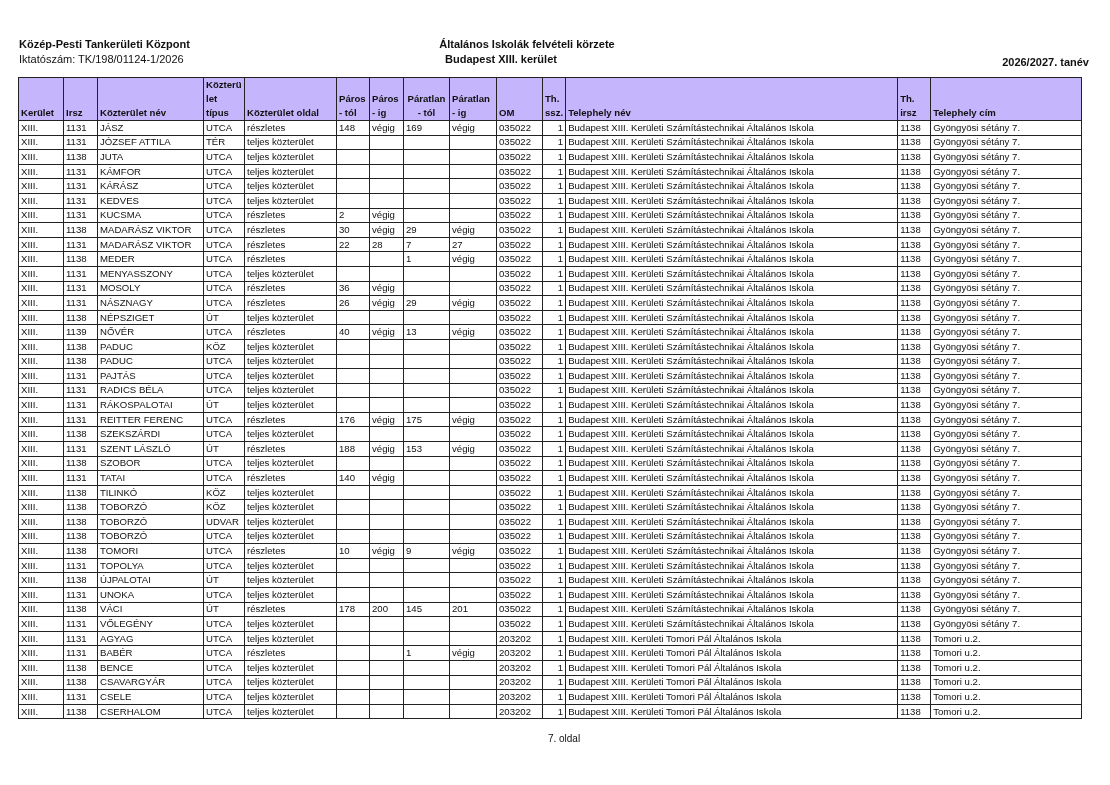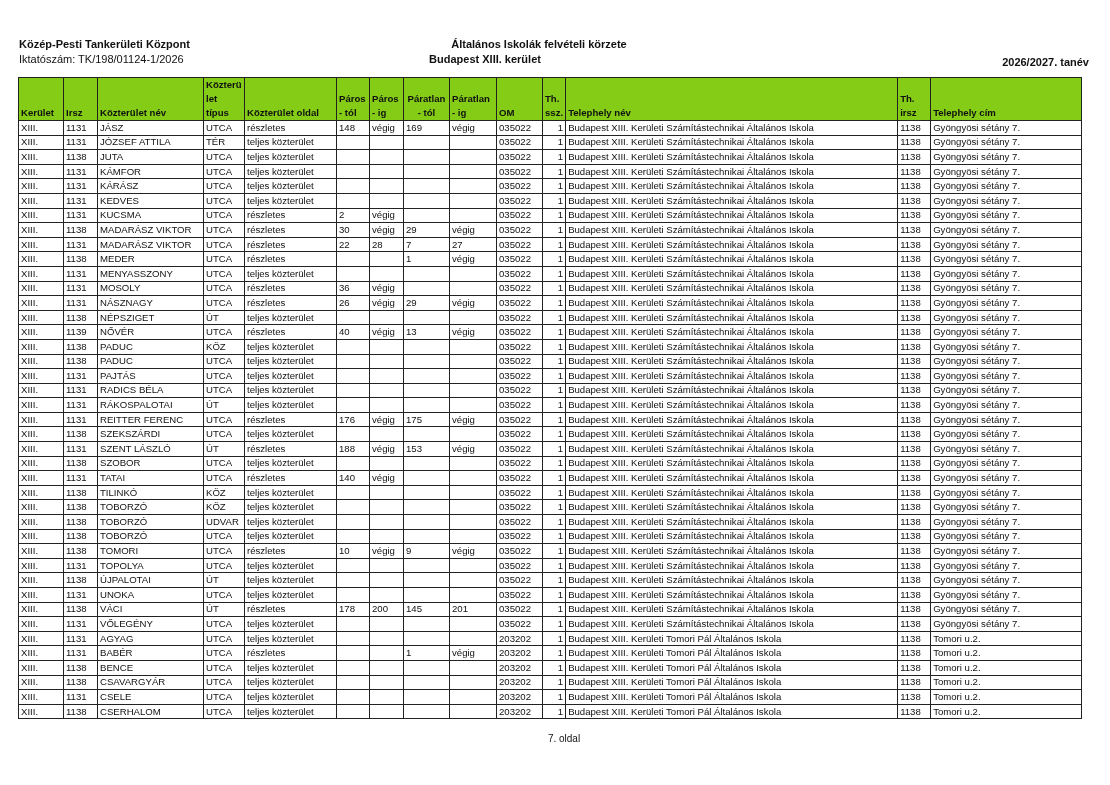--- a/index.html
+++ b/index.html
@@ -1,25 +1,25 @@
 <!DOCTYPE html>
 <html><head>
 <meta charset="utf-8">
 <style>
   html, body { margin:0; padding:0; background:#ffffff; }
   body { width:1110px; height:785px; position:relative; overflow:hidden;
          font-family:"Liberation Sans", sans-serif; color:#111; }
   .hdr-left-1 { position:absolute; left:19px; top:38px; font-size:11px; font-weight:bold; }
   .hdr-left-2 { position:absolute; left:19px; top:53px; font-size:11px; }
-  .hdr-center-1 { position:absolute; left:12px; width:1026px; top:38px; text-align:center; font-size:11px; font-weight:bold; padding-left:28px; box-sizing:border-box; }
-  .hdr-center-2 { position:absolute; left:0; width:942px; top:53px; text-align:center; font-size:11px; font-weight:bold; padding-left:28px; box-sizing:border-box; }
+  .hdr-center-1 { position:absolute; left:0; width:1026px; top:38px; text-align:center; font-size:11px; font-weight:bold; padding-left:28px; box-sizing:border-box; }
+  .hdr-center-2 { position:absolute; left:16px; width:942px; top:53px; text-align:center; font-size:11px; font-weight:bold; padding-left:28px; box-sizing:border-box; }
   .hdr-right { position:absolute; right:21px; top:38px; font-size:11px; font-weight:bold;margin-top:18px; }
   table.grid { position:absolute; left:18px; top:77px; border-collapse:collapse; table-layout:fixed; font-size:9.6px; }
   table.grid th, table.grid td { border:1px solid #222; padding:0 2px; white-space:nowrap; overflow:hidden; line-height:12px; }
-  table.grid th { background:#84cc16; font-weight:bold; text-align:left; vertical-align:bottom; height:40px; line-height:14px; }
+  table.grid th { background:#c4b5fd; font-weight:bold; text-align:left; vertical-align:bottom; height:40px; line-height:14px; }
   table.grid td { height:13.6px; vertical-align:middle; }
   td.num-r { text-align:right; }
   .footer { position:absolute; left:0; width:1110px; top:733px; text-align:center; font-size:10px; padding-left:18px; box-sizing:border-box; }
 </style>
 </head>
 <body>
 
 <div class="hdr-left-1">Közép-Pesti Tankerületi Központ</div>
 <div class="hdr-left-2">Iktatószám: TK/198/01124-1/2026</div>
 <div class="hdr-center-1">Általános Iskolák felvételi körzete</div>

